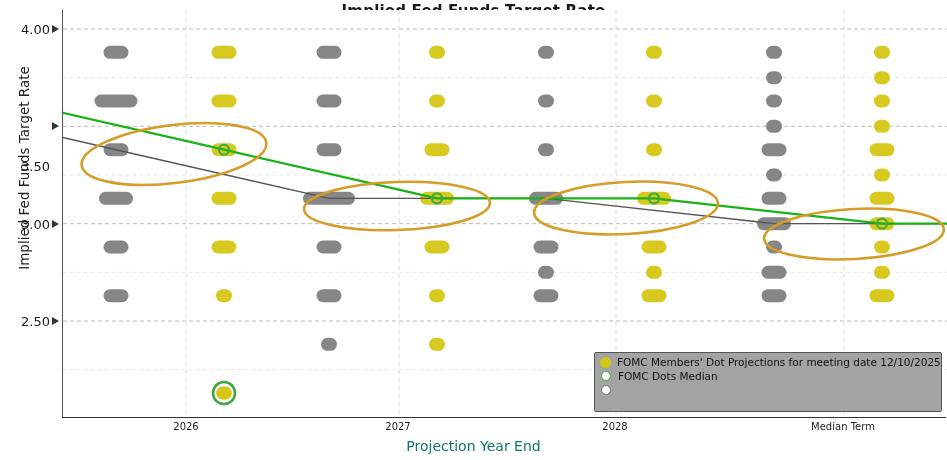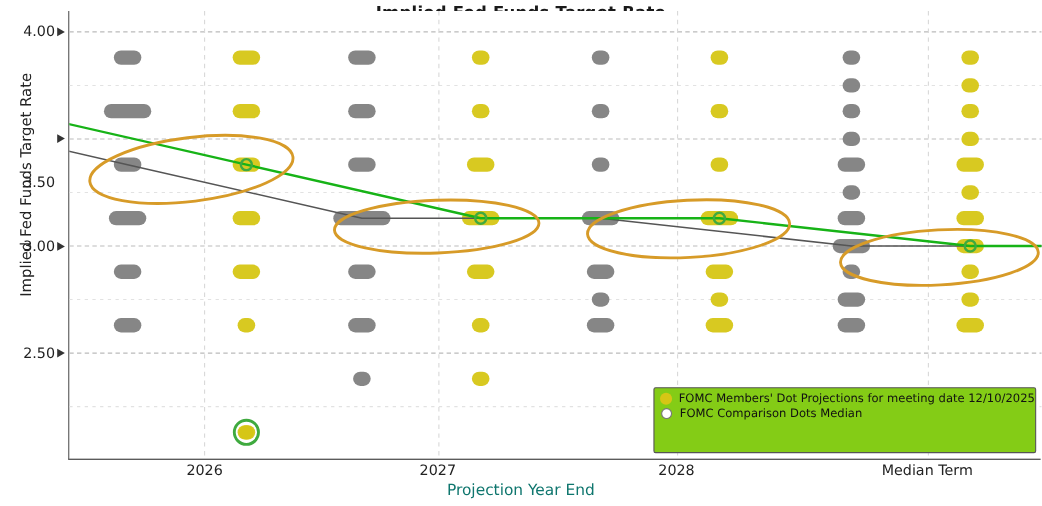--- a/index.html
+++ b/index.html
@@ -28,25 +28,25 @@
   }
   #svgplot{position:absolute;left:0;top:0;width:884px;height:408px;}
   .ytick-wrap{position:absolute;left:0px;top:0;width:62px;height:460px;}
   .ytl{position:absolute;width:48px;text-align:right;font-size:13px;color:#222;}
   .ytick-arrow{
     position:absolute;left:52px;width:0;height:0;
     border-top:4px solid transparent;border-bottom:4px solid transparent;
     border-left:7px solid #333;
   }
 
-  .xtl{position:absolute;top:421px;font-size:13px;color:#222;text-align:center;}
+  .xtl{position:absolute;top:421px;font-size:10px;color:#222;text-align:center;}
 
   #legend{
     position:absolute;left:594px;top:352px;width:348px;height:60px;
-    border:1px solid #555;background:#84cc16;border-radius:2px;
+    border:1px solid #555;background:#a3a3a3;border-radius:2px;
     padding:3px 5px;box-sizing:border-box;
   }
   .legrow{display:flex;align-items:center;height:13.5px;margin:0;}
   .legswatch{width:11px;height:11px;border-radius:50%;margin-right:6px;flex:none;}
   .legtext{font-size:10.5px;color:#111;white-space:nowrap;line-height:11px;}
 </style>
 </head>
 <body>
 
 <div id="root">
@@ -179,18 +179,21 @@
         </g>
     </svg>
   </div>
 
   <div id="legend">
     <div class="legrow">
       <span class="legswatch" style="background:#d6c615;"></span>
       <span class="legtext">FOMC Members' Dot Projections for meeting date 12/10/2025</span>
     </div>
     <div class="legrow">
+      <span class="legswatch" style="background:#fff;border:1.3px solid #3faa3f;width:8px;height:8px;margin-left:1px;margin-right:7px;"></span>
+      <span class="legtext">FOMC Dots Median</span>
+    </div>
+    <div class="legrow">
       <span class="legswatch" style="background:#fff;border:1.3px solid #777;width:8px;height:8px;margin-left:1px;margin-right:7px;"></span>
-      <span class="legtext">FOMC Comparison Dots Median</span>
     </div>
   </div>
 
 </div>
 
 </body></html>

